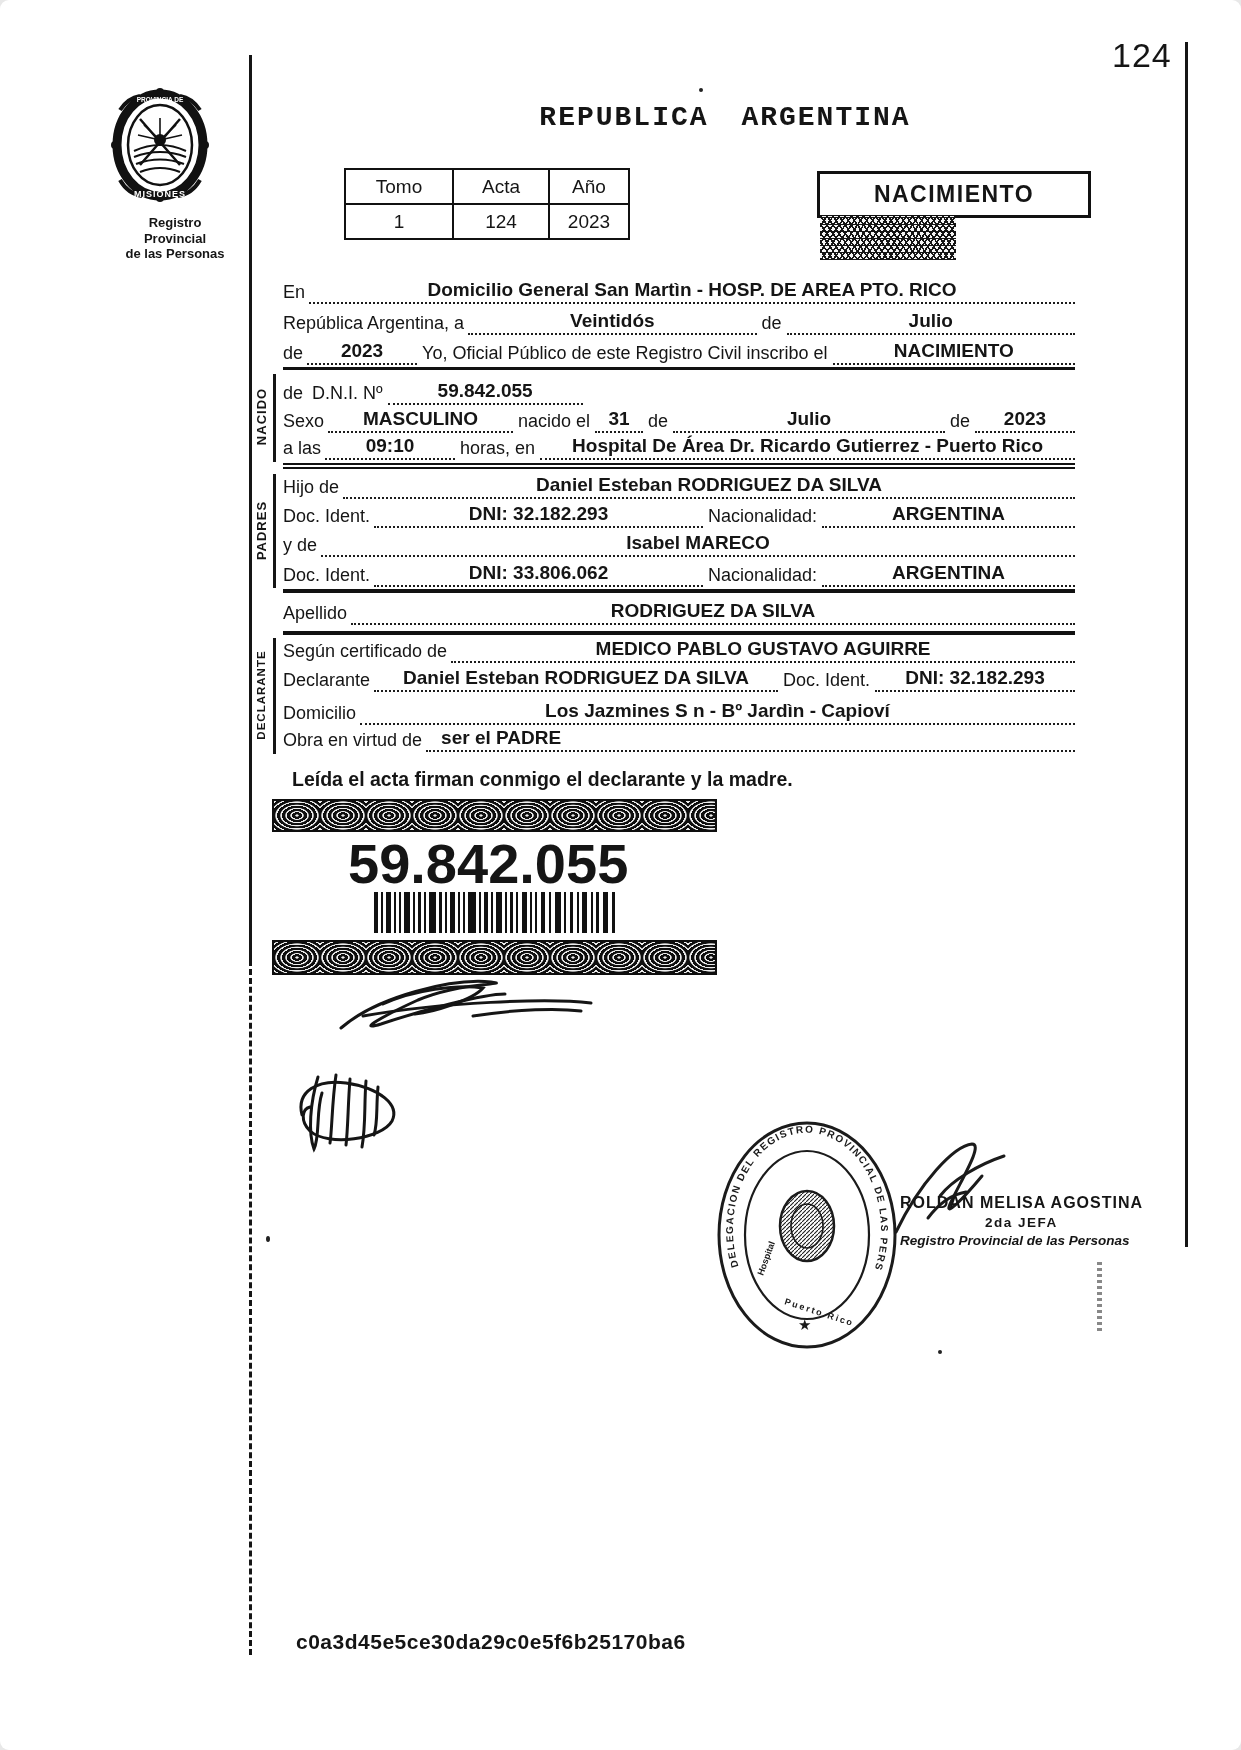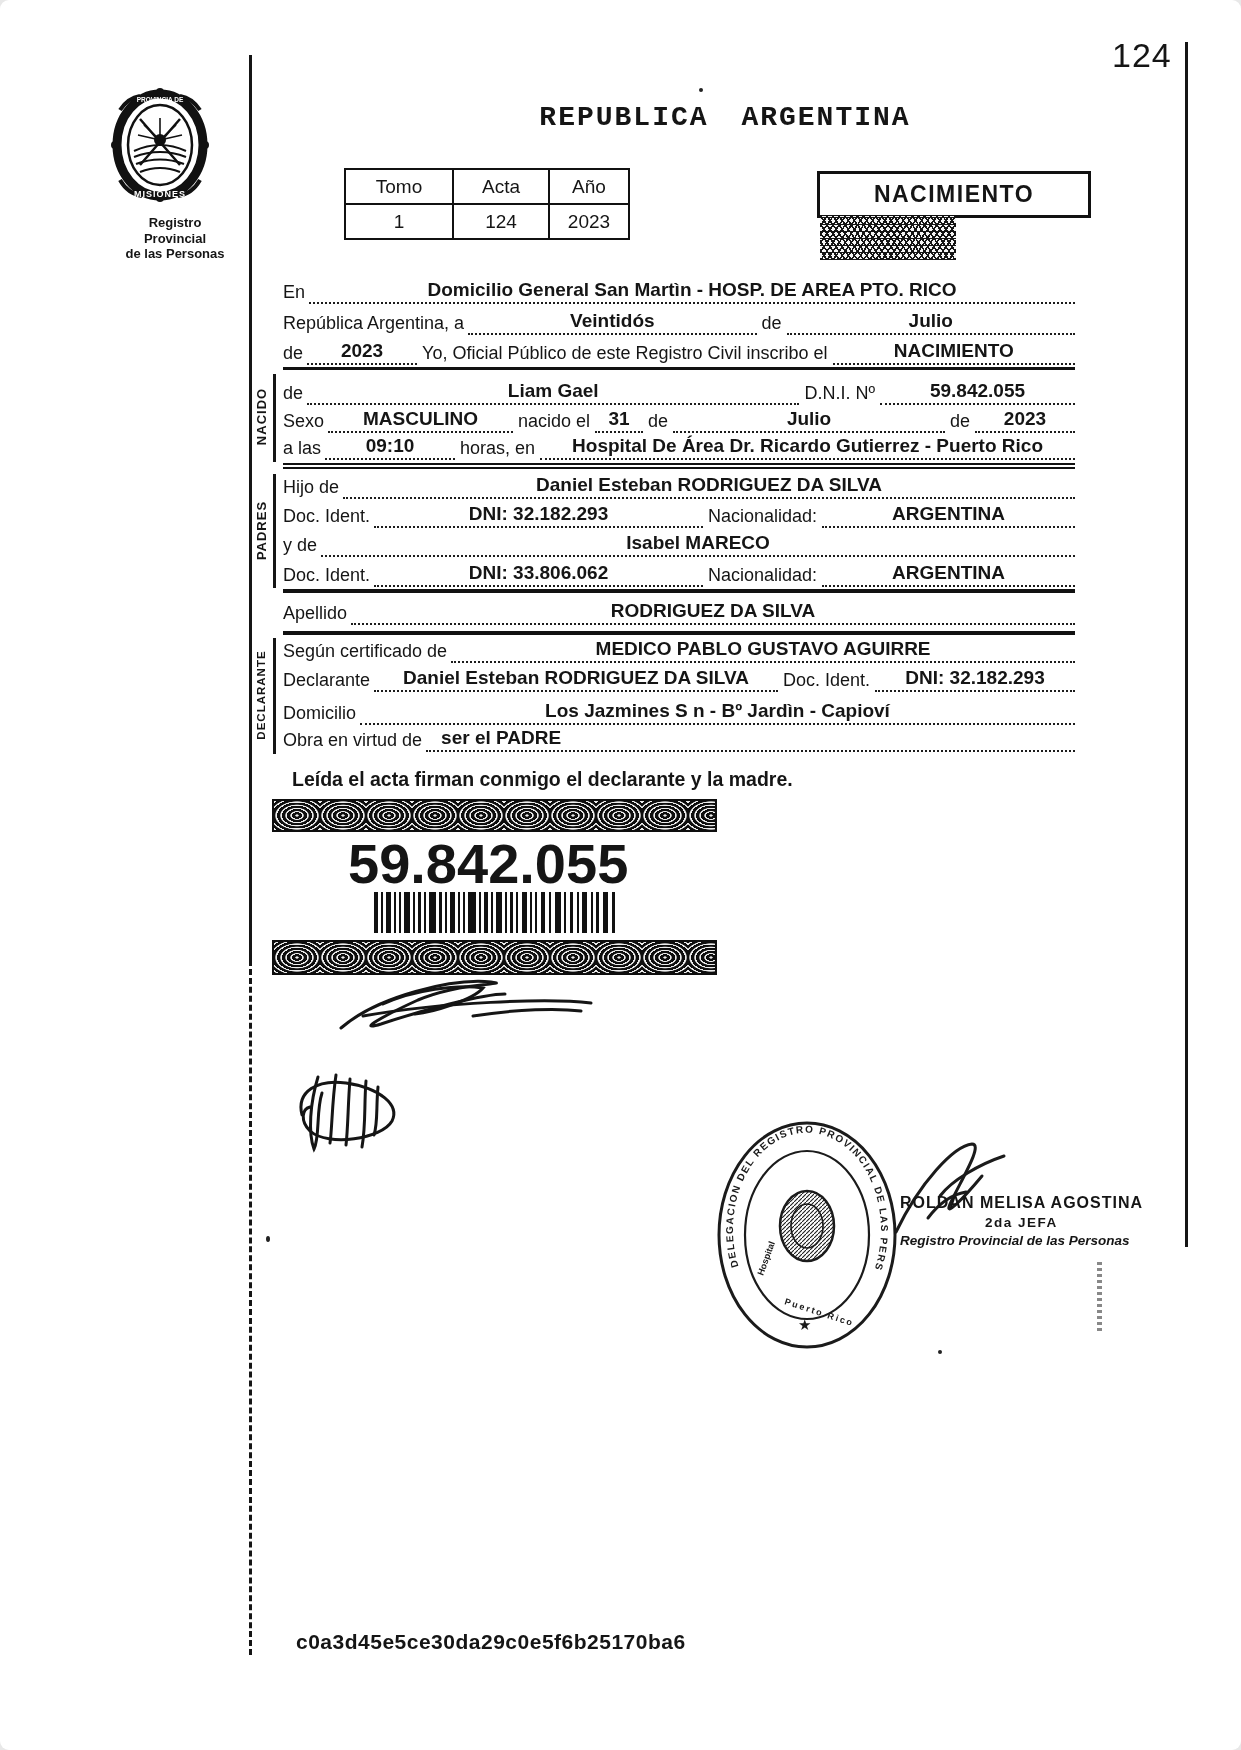--- a/index.html
+++ b/index.html
@@ -136,23 +136,20 @@
       </span>
   </div>
 
   <div class="sep" style="top:367px;height:3px;"></div>
 
   <div class="secbar" style="top:374px;height:88px;"></div>
   <div class="seclbl" style="left:221px;top:409px;width:80px;">NACIDO</div>
 
   <div class="row" style="top:375px;">
     <span class="lbl">de</span>
-    <span class="dots grow">
-        <b class="val">Liam Gael</b>
-      </span>
     <span class="mid">D.N.I. Nº</span>
     <span class="dots" style="flex:0 0 195px;">
         <b class="val">59.842.055</b>
       </span>
   </div>
 
   <div class="row" style="top:403px;">
     <span class="lbl">Sexo</span>
     <span class="dots" style="flex:0 0 185px;">
         <b class="val">MASCULINO</b>

